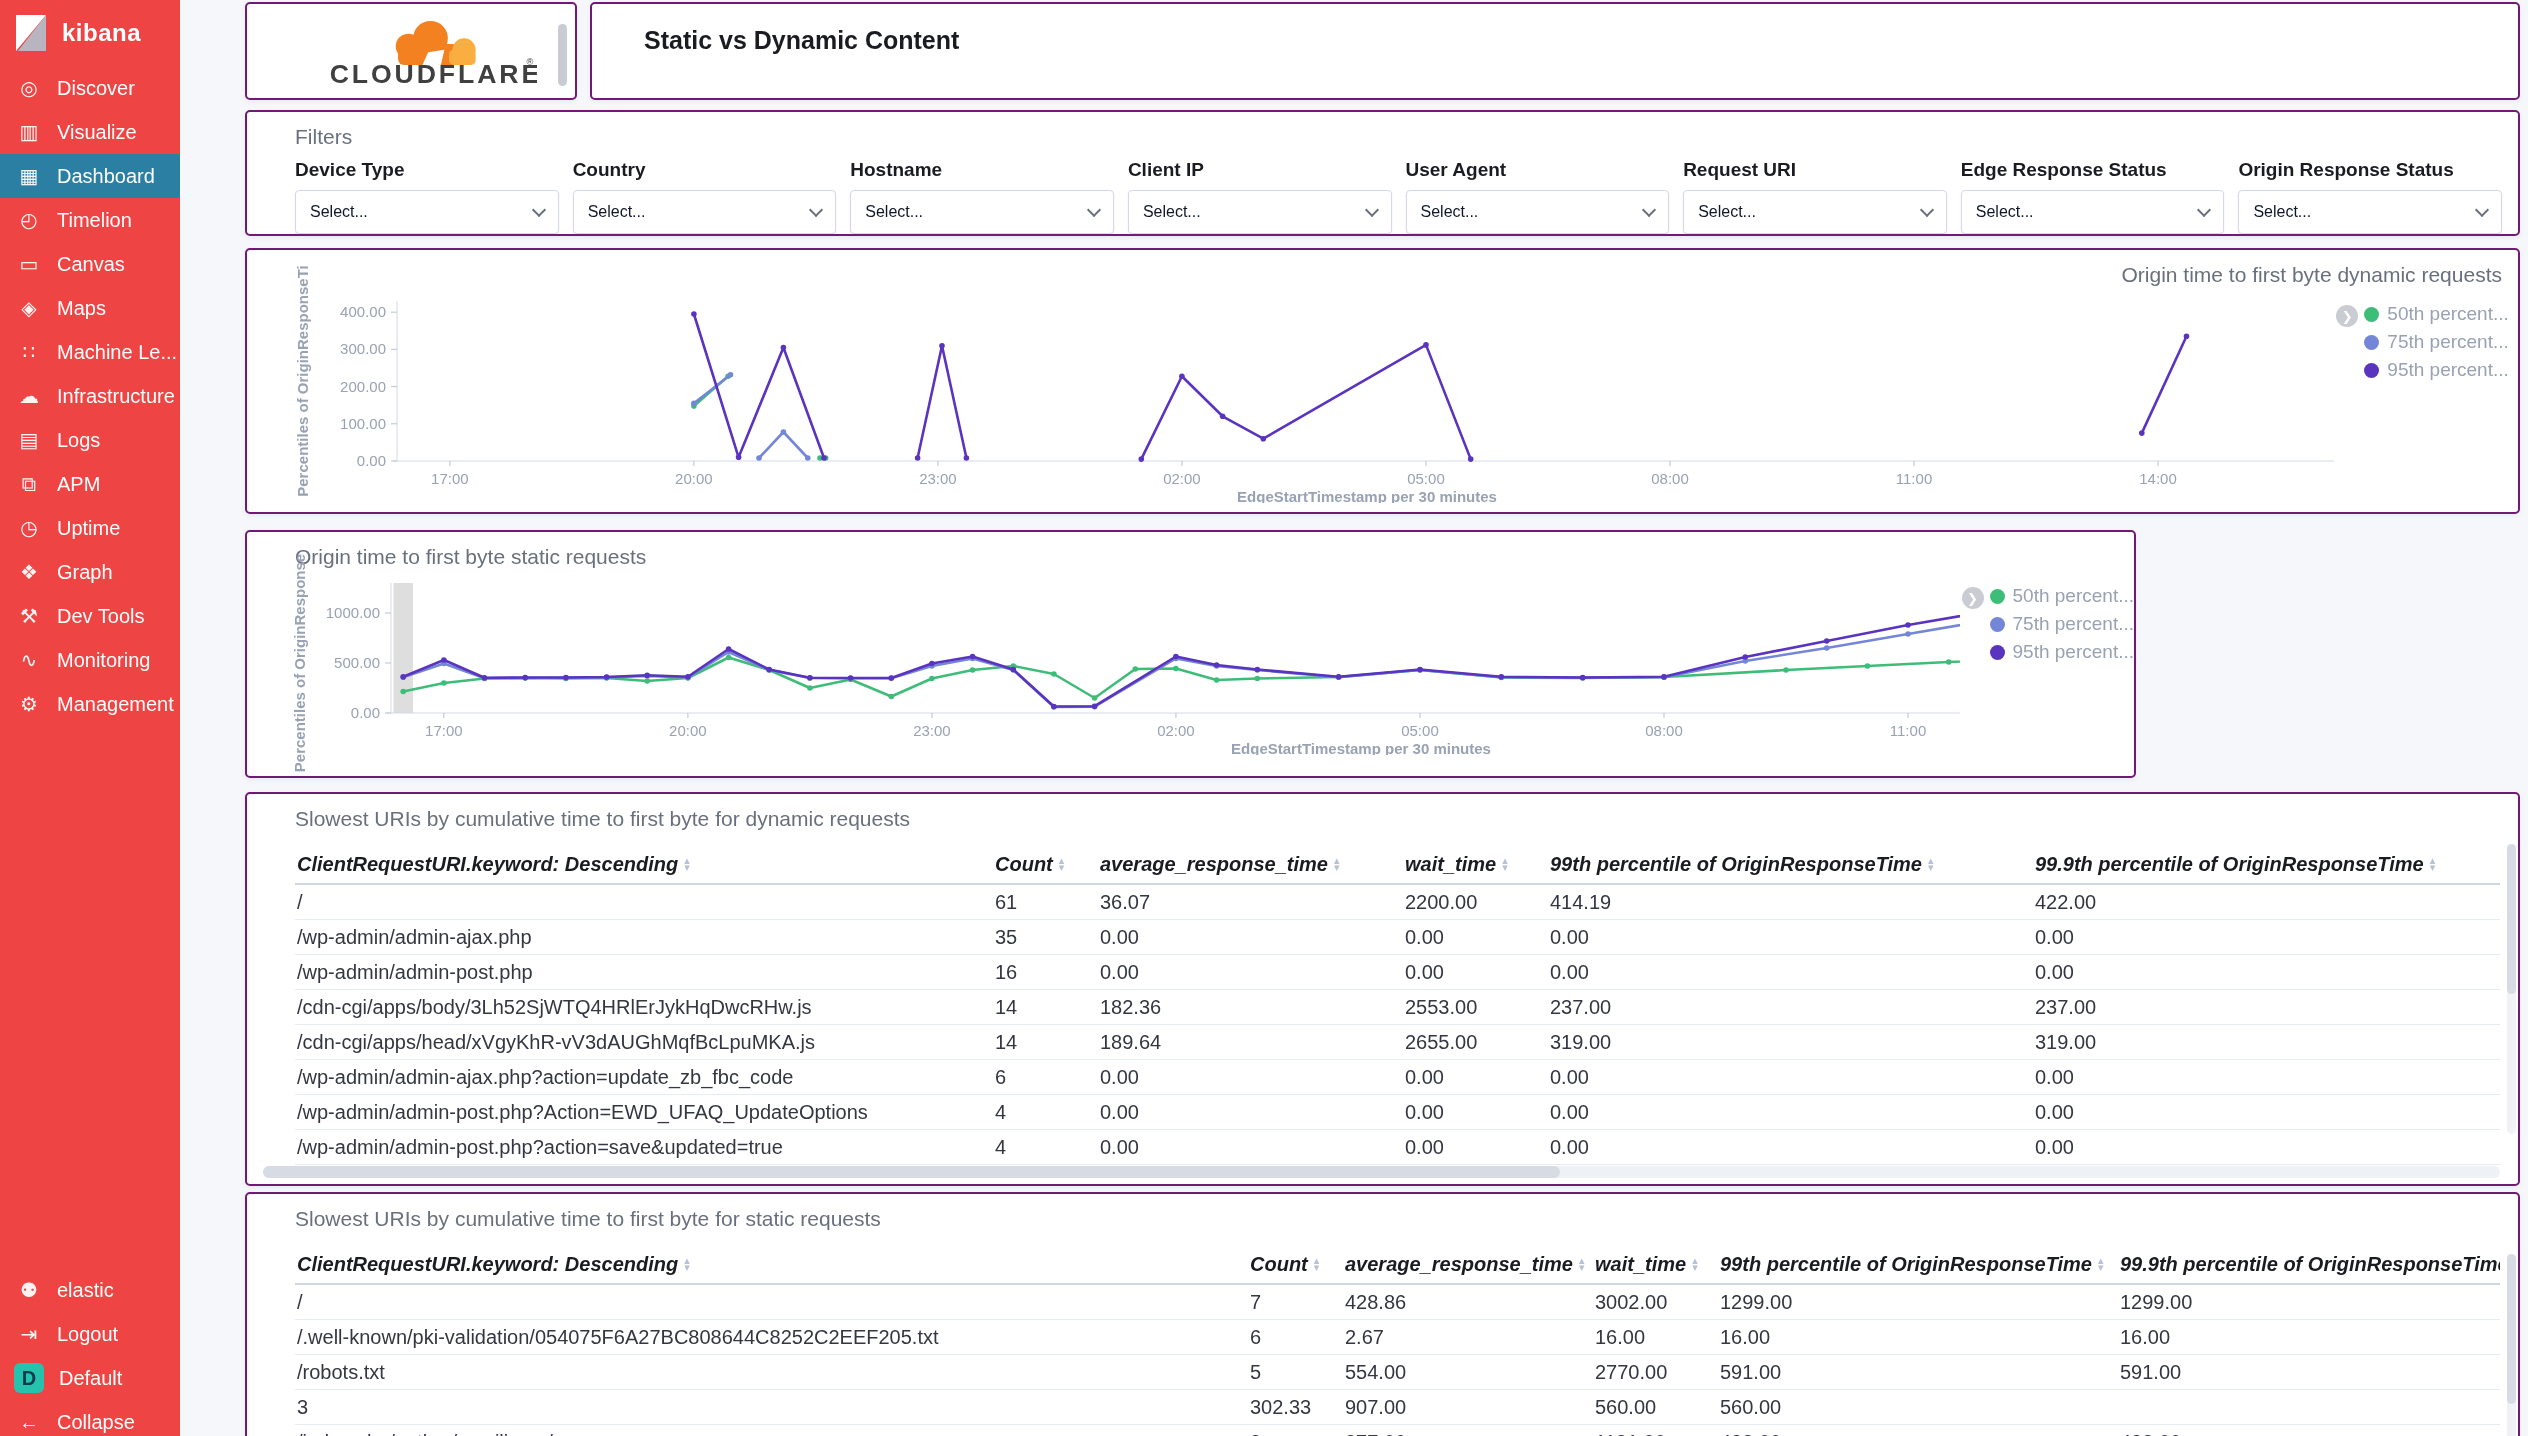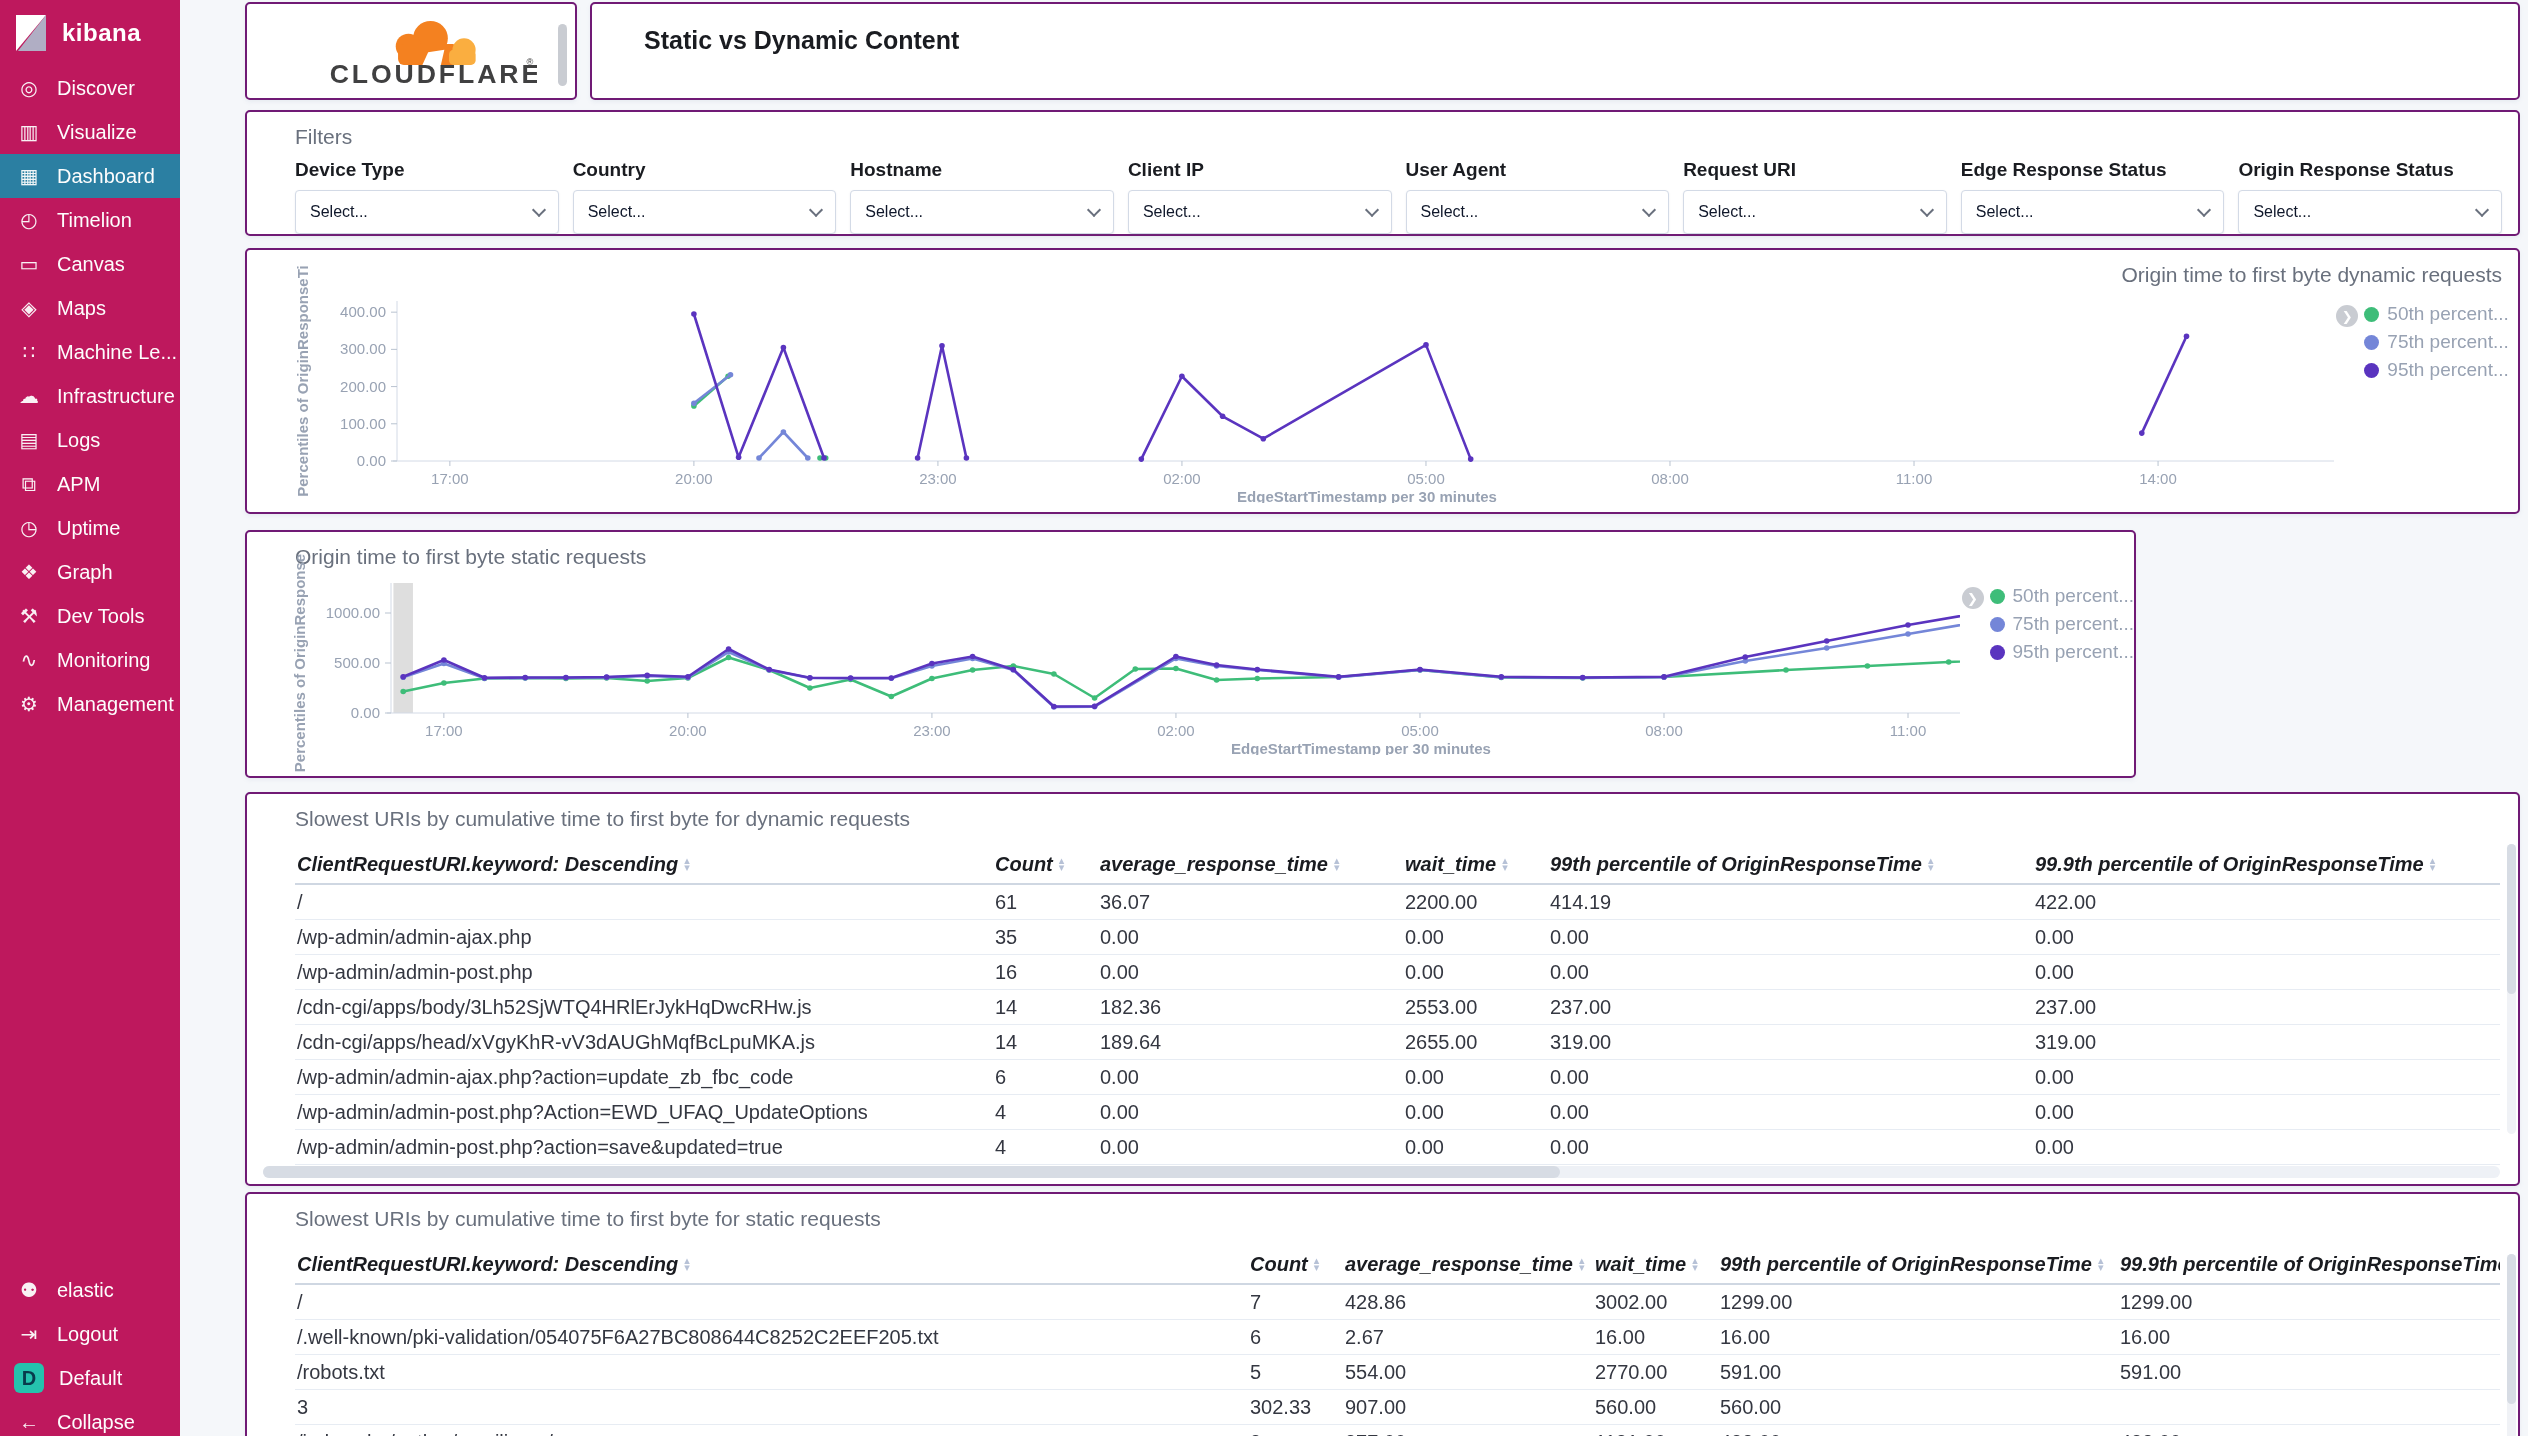--- a/index.html
+++ b/index.html
@@ -1,20 +1,20 @@
 <!DOCTYPE html>
 <html><head>
 <meta charset="utf-8">
 <style>
   * { margin:0; padding:0; box-sizing:border-box; }
   html,body { width:2528px; height:1436px; overflow:hidden; }
   body { font-family:"Liberation Sans","DejaVu Sans",sans-serif; background:#f5f7fa; position:relative; }
 
   
-  #sidebar { position:absolute; left:0; top:0; width:180px; height:1436px; background:#be185d; color:#fff; z-index:5; }
+  #sidebar { position:absolute; left:0; top:0; width:180px; height:1436px; background:#ef4444; color:#fff; z-index:5; }
   .side-logo { display:flex; align-items:center; gap:12px; padding:14px 0 14px 12px; height:66px; }
   .side-logo .brand { font-size:24px; font-weight:700; color:#fff; letter-spacing:.5px; }
   .nav-item { display:flex; align-items:center; gap:15px; height:44px; padding-left:16px; cursor:pointer; color:#fdfdfd; }
   .nav-item .glyph { width:26px; text-align:center; font-size:20px; opacity:.95; }
   .nav-item .lbl { font-size:20px; white-space:nowrap; }
   .nav-item.active { background:#2b7fa2; }
   #side-footer { position:absolute; left:0; bottom:-8px; width:100%; }
   .badge-default { width:30px; height:30px; background:#25c2ad; color:#083b4c; border-radius:6px; font-weight:700; font-size:20px; display:flex; align-items:center; justify-content:center; margin-left:-2px; }
 
   

